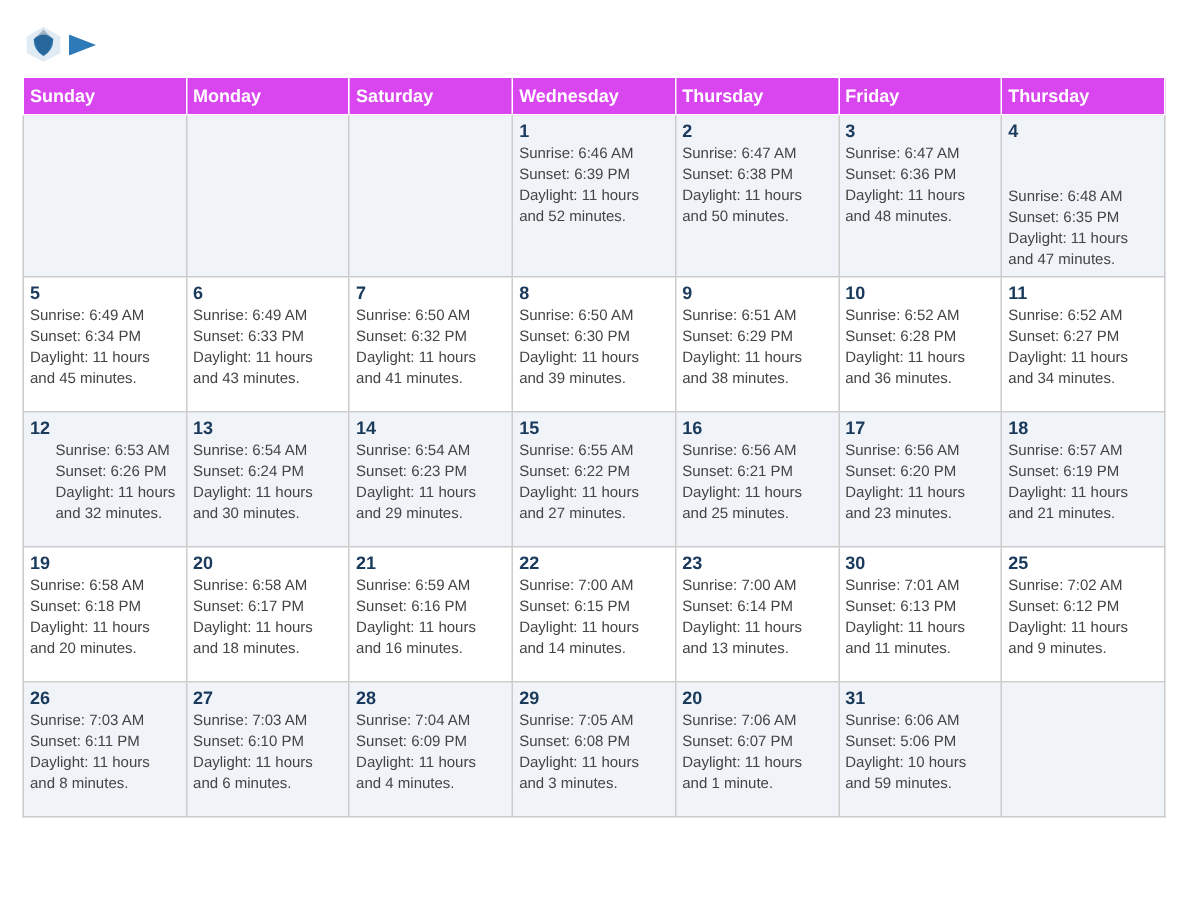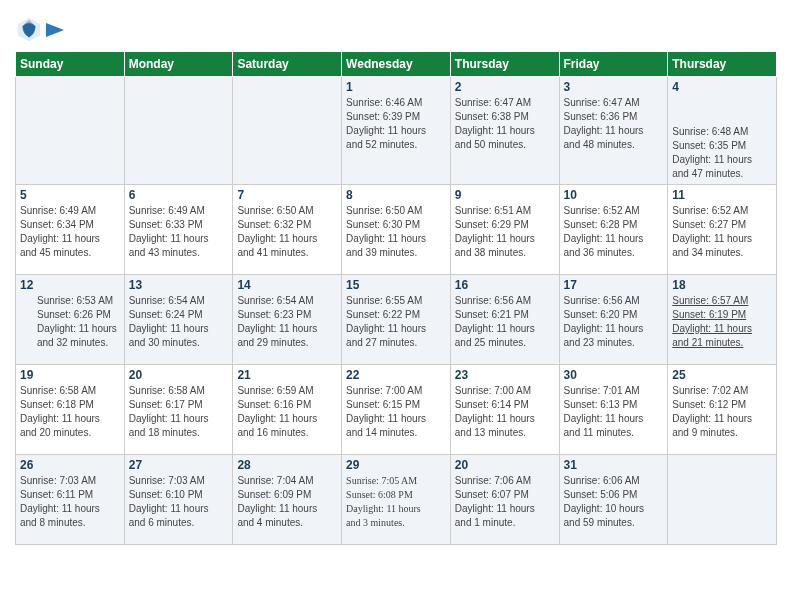--- a/index.html
+++ b/index.html
@@ -35,21 +35,21 @@
     .subtitle {
       font-size: 15px;
       color: #1a3a5c;
     }
     table {
       width: 100%;
       border-collapse: collapse;
       table-layout: fixed;
     }
     thead th {
-      background-color: #15803d;
+      background-color: #d946ef;
       color: #fff;
       font-size: 12px;
       font-weight: bold;
       padding: 5px 4px;
       text-align: left;
       border: 1px solid #fff;
     }
     tbody td {
       border: 1px solid #ccc;
       vertical-align: top;
@@ -237,21 +237,21 @@
         </td>
         <td>
           <div class="day-number">17</div>
           <div class="day-info" style="white-space: pre-line;">Sunrise: 6:56 AM
 Sunset: 6:20 PM
 Daylight: 11 hours
 and 23 minutes.</div>
         </td>
         <td>
           <div class="day-number">18</div>
-          <div class="day-info" style="white-space: pre-line; text-decoration: underline;">Sunrise: 6:57 AM
+          <div class="day-info" style="white-space: pre-line;">Sunrise: 6:57 AM
 Sunset: 6:19 PM
 Daylight: 11 hours
 and 21 minutes.</div>
         </td>
       </tr>
       <tr>
         <td>
           <div class="day-number">19</div>
           <div class="day-info" style="white-space: pre-line;">Sunrise: 6:58 AM
 Sunset: 6:18 PM
@@ -318,21 +318,21 @@
         </td>
         <td>
           <div class="day-number">28</div>
           <div class="day-info" style="white-space: pre-line;">Sunrise: 7:04 AM
 Sunset: 6:09 PM
 Daylight: 11 hours
 and 4 minutes.</div>
         </td>
         <td>
           <div class="day-number">29</div>
-          <div class="day-info" style="white-space: pre-line; font-family: Liberation Serif, serif;">Sunrise: 7:05 AM
+          <div class="day-info" style="white-space: pre-line;">Sunrise: 7:05 AM
 Sunset: 6:08 PM
 Daylight: 11 hours
 and 3 minutes.</div>
         </td>
         <td>
           <div class="day-number">20</div>
           <div class="day-info" style="white-space: pre-line;">Sunrise: 7:06 AM
 Sunset: 6:07 PM
 Daylight: 11 hours
 and 1 minute.</div>

